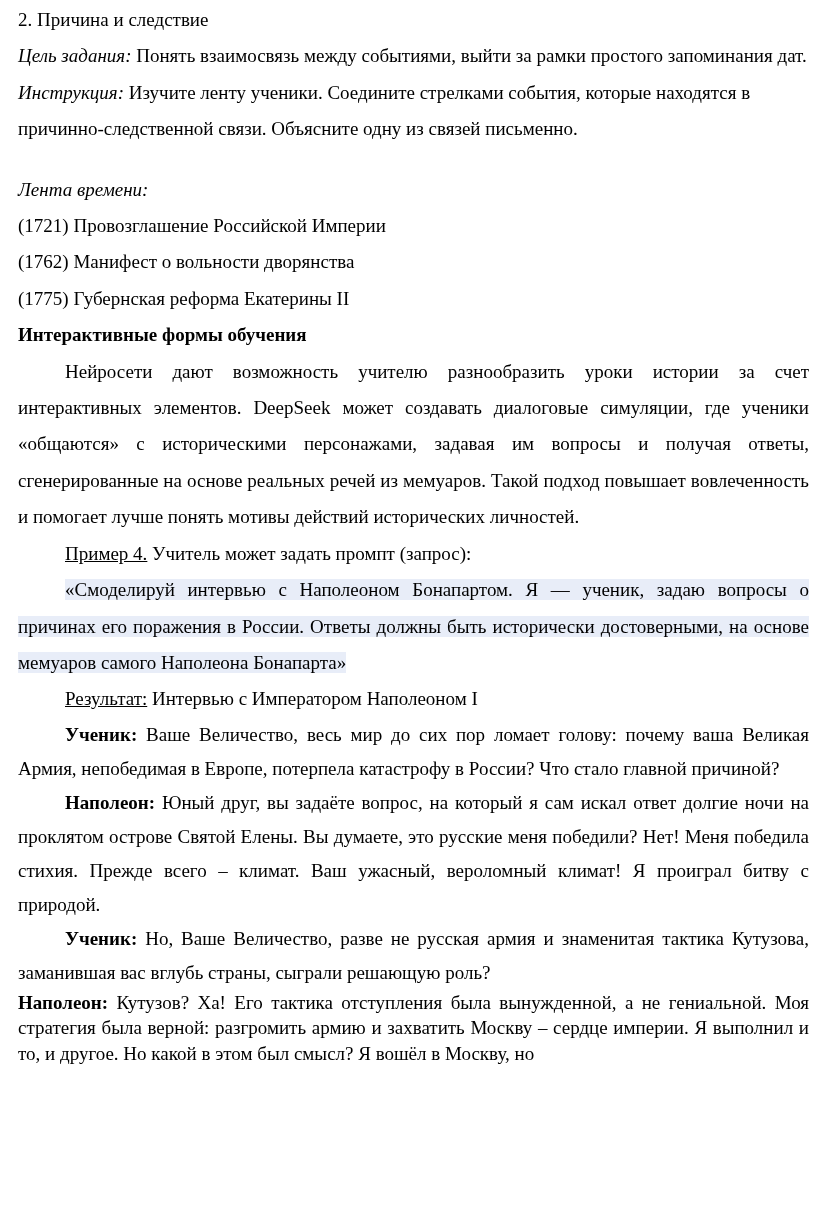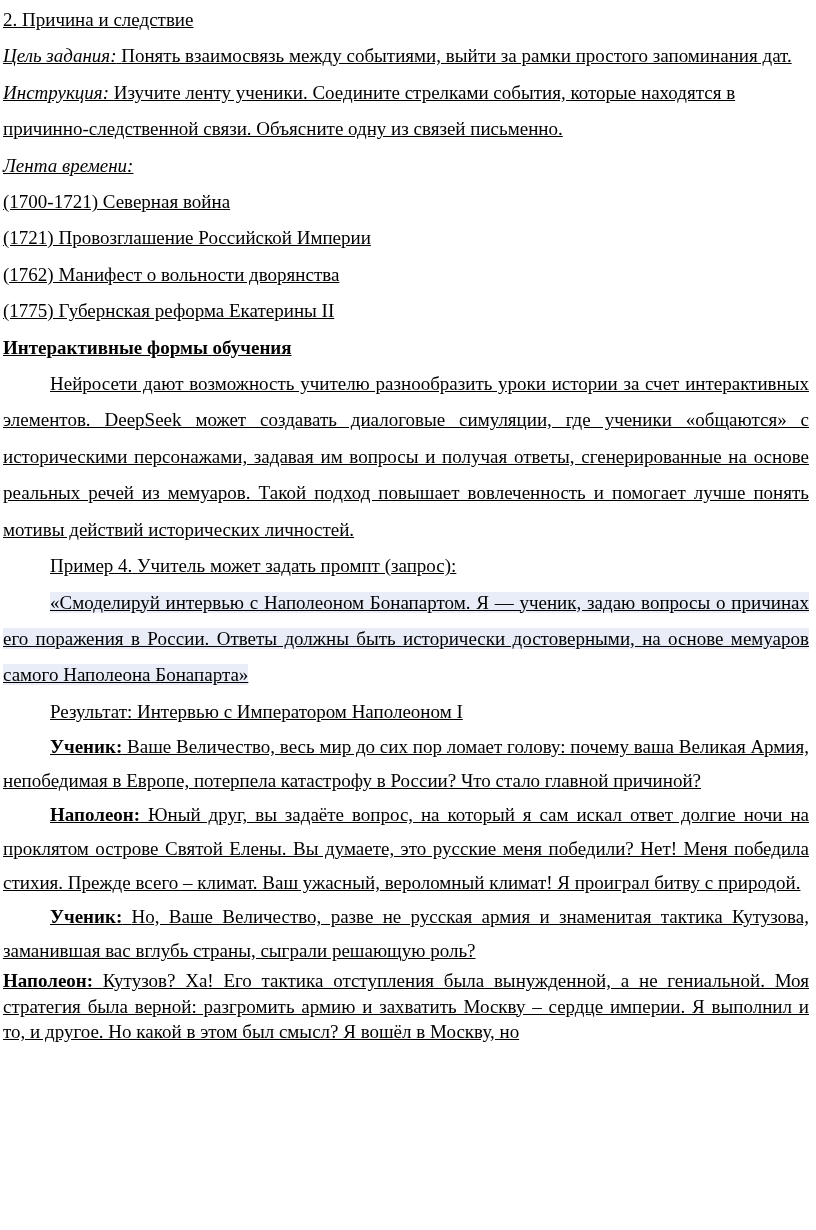--- a/index.html
+++ b/index.html
@@ -10,51 +10,49 @@
   body {
     width: 816px;
     height: 1230px;
     overflow: hidden;
     font-family: "Liberation Serif", "DejaVu Serif", serif;
     font-size: 19px;
     color: #000000;
     -webkit-font-smoothing: antialiased;
   }
   .doc {
-    padding: 2px 7px 0 3px;
-    text-decoration: underline;
+    padding: 2px 7px 0 18px;
   }
   p { margin: 0; }
   
   .s1 { line-height: 36.4px; }
   
   .dlg { line-height: 34px; }
   
   .tight { line-height: 25.4px; }
   .just { text-align: justify; }
   .ind { text-indent: 47px; }
-  .it { font-style: italic; }
+  .it { font-style: italic; margin-top: 24px; }
   .b { font-weight: bold; }
   .u { text-decoration: underline; margin-top: 12px; }
   .hl { background: #e8edf8; }
 </style>
 </head>
 <body>
 
 <div class="doc">
 
   <p class="s1">2. Причина и следствие</p>
 
   <p class="s1"><span class="it">Цель задания:</span> <span>Понять взаимосвязь между событиями, выйти за рамки простого запоминания дат.</span></p>
 
   <p class="s1"><span class="it">Инструкция:</span> <span>Изучите ленту ученики. Соедините стрелками события, которые находятся в причинно-следственной связи. Объясните одну из связей письменно.</span></p>
 
   <p class="s1 it">Лента времени:</p>
 
-  <p class="s1">(1700-1721) Северная война</p>
   <p class="s1">(1721) Провозглашение Российской Империи</p>
   <p class="s1">(1762) Манифест о вольности дворянства</p>
   <p class="s1">(1775) Губернская реформа Екатерины II</p>
 
   <p class="s1 b">Интерактивные формы обучения</p>
 
   <p class="s1 just ind">Нейросети дают возможность учителю разнообразить уроки истории за счет интерактивных элементов. DeepSeek может создавать диалоговые симуляции, где ученики «общаются» с историческими персонажами, задавая им вопросы и получая ответы, сгенерированные на основе реальных речей из мемуаров. Такой подход повышает вовлеченность и помогает лучше понять мотивы действий исторических личностей.</p>
 
   <p class="s1 ind"><span class="u">Пример 4.</span> <span>Учитель может задать промпт (запрос):</span></p>
 

